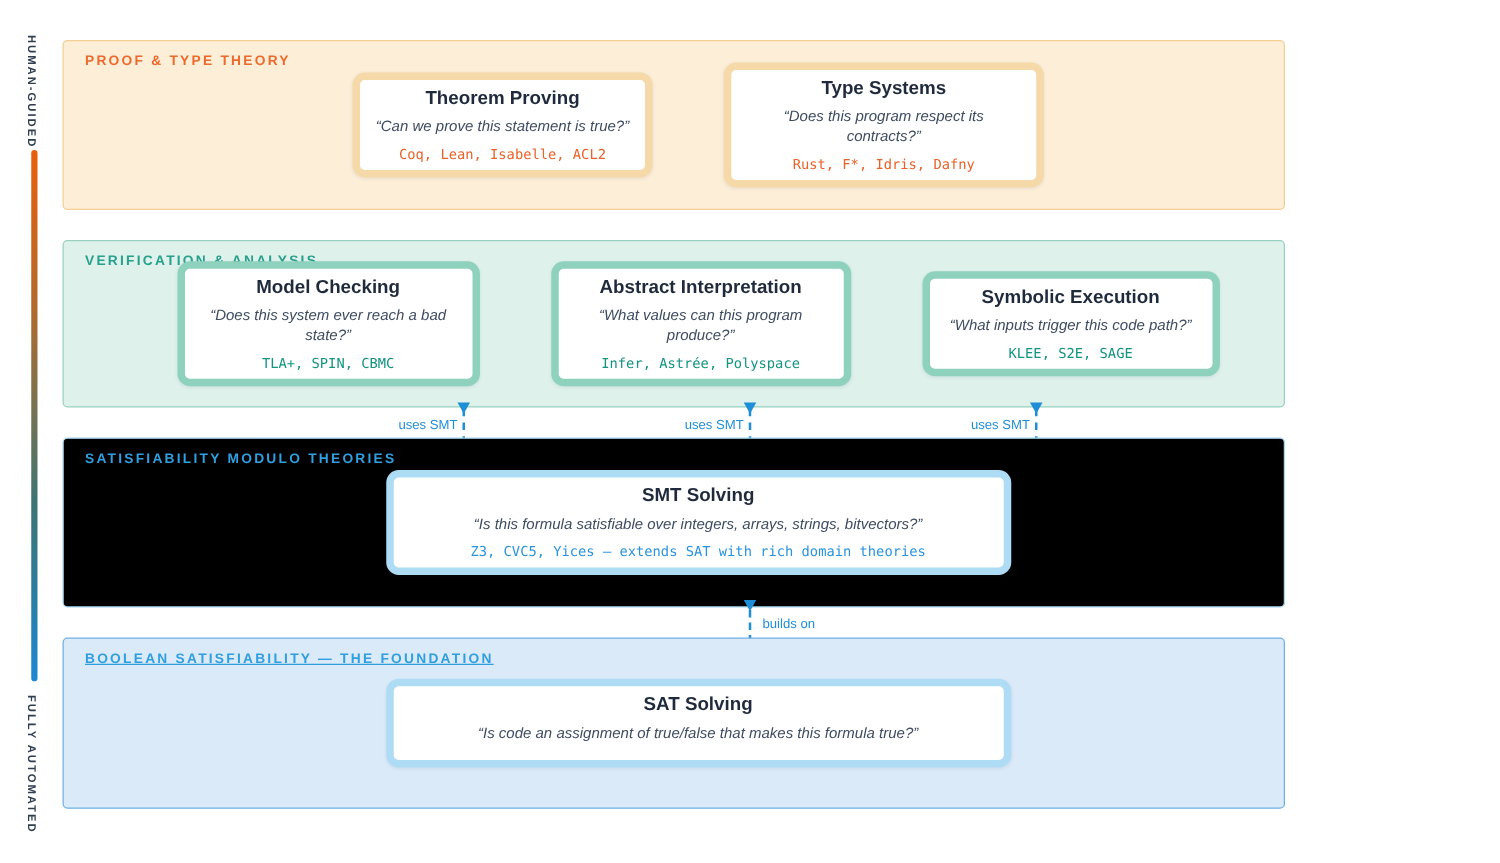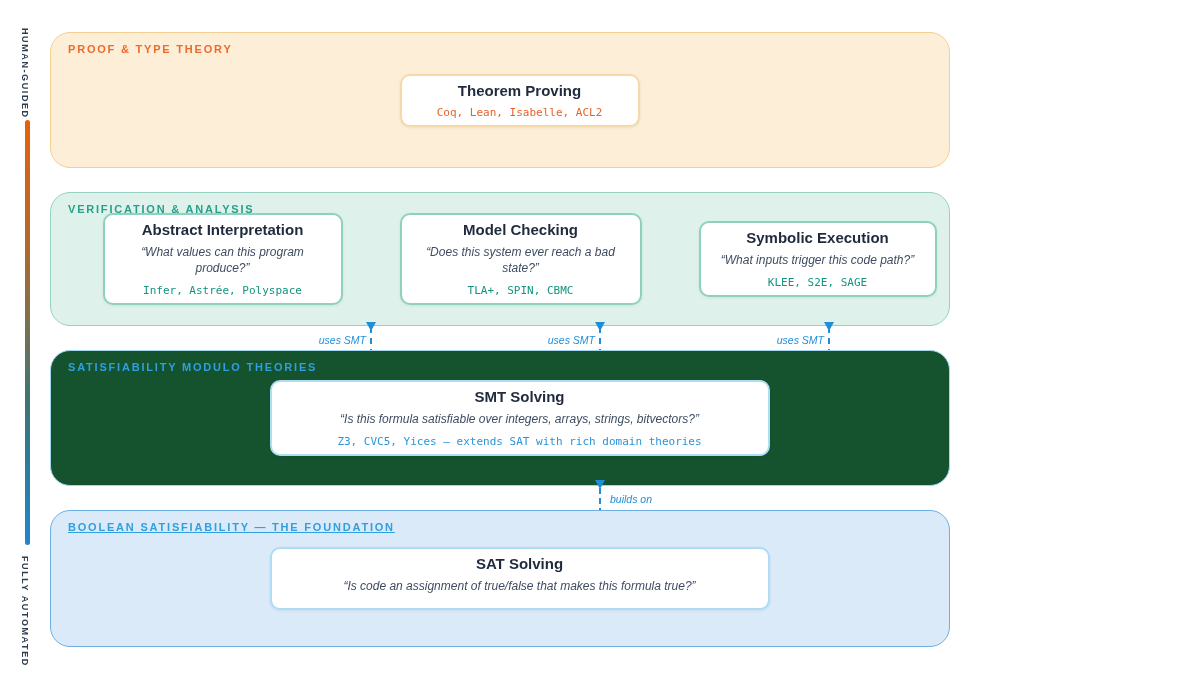--- a/index.html
+++ b/index.html
@@ -28,51 +28,51 @@
     position:absolute;
     left:25px; top:120px;
     width:5px; height:425px;
     border-radius:3px;
     background:linear-gradient(180deg,#e8600c 0%,#b06a2c 30%,#7a7250 48%,#3d7472 66%,#2b7d9d 82%,#1e87d3 100%);
   }
 
   
   .band {
     position:absolute;
-    left:50px; width:900px;
-    border-radius:20px;
+    left:50px; width:978px;
+    border-radius:4px;
     border:1px solid;
   }
   .band-label {
     position:absolute;
     left:17px; top:10px;
     font-size:11px; font-weight:700;
     letter-spacing:1.8px;
     white-space:nowrap;
   }
   .band.b1 { top:32px;  height:136px; background:#fdeed8; border-color:#f3cf92; }
   .band.b2 { top:192px; height:134px; background:#dff1eb; border-color:#97d2c1; }
-  .band.b3 { top:350px; height:136px; background:#14532d; border-color:#a3d6f1; }
+  .band.b3 { top:350px; height:136px; background:#000000; border-color:#a3d6f1; }
   .band.b4 { top:510px; height:137px; background:#dbeaf9; border-color:#6fafe3; }
   .band.b1 .band-label { color:#ed6a2d; }
   .band.b2 .band-label { color:#27a08c; }
   .band.b3 .band-label { color:#2f9fe0; }
   .band.b4 .band-label { color:#2f9fe0;text-decoration:underline; }
 
   .cards {
     position:absolute; inset:0;
     display:flex;
     justify-content:center; align-items:center;
     gap:18px;
   }
 
   
   .card {
     background:#ffffff;
-    border:2px solid #ec4899;
+    border:6px solid #ec4899;
     border-radius:10px;
     box-shadow:0 1px 3px rgba(20,45,75,0.08);
     padding:6px 8px;
     text-align:center;
     margin-left:39px;
   }
   .band.b1 .card { border-color:#f6d9a8; }
   .band.b2 .card { border-color:#8ed2bd; }
   .band.b3 .card, .band.b4 .card { border-color:#aedcf5; }
 
@@ -114,59 +114,65 @@
     border-left:5px solid transparent;
     border-right:5px solid transparent;
     border-top:9px solid #1f8ed6;
   }
   .conn-line {
     position:absolute; left:-1px;
     border-left:2px dashed #1f8ed6;
   }
   .conn-label {
     position:absolute;
-    font-size:10.5px; font-style:italic;
+    font-size:10.5px; 
     color:#1f8ed6;
     white-space:nowrap;
   }
   .conn-label.left  { left:-5px; top:12px; transform:translateX(-100%); }
   .conn-label.right { left:10px; top:13px; }
 </style>
 </head>
 <body>
 
 <div class="canvas">
 
   <div class="rail-label top">HUMAN-GUIDED</div>
   <div class="rail-bar"></div>
   <div class="rail-label bottom">FULLY AUTOMATED</div>
 
   <div class="band b1">
     <div class="band-label">PROOF &amp; TYPE THEORY</div>
     <div class="cards">
       <div class="card w-theorem">
         <div class="card-title">Theorem Proving</div>
+        <div class="card-quote">“Can we prove this statement is true?”</div>
         <div class="card-tools">Coq, Lean, Isabelle, ACL2</div>
+      </div>
+      <div class="card w-types">
+        <div class="card-title">Type Systems</div>
+        <div class="card-quote">“Does this program respect its contracts?”</div>
+        <div class="card-tools">Rust, F*, Idris, Dafny</div>
       </div>
     </div>
   </div>
 
   <div class="band b2">
     <div class="band-label">VERIFICATION &amp; ANALYSIS</div>
     <div class="cards">
+      <div class="card w-model">
+        <div class="card-title">Model Checking</div>
+        <div class="card-quote">“Does this system ever reach a bad state?”</div>
+        <div class="card-tools">TLA+, SPIN, CBMC</div>
+      </div>
       <div class="card w-abstract">
         <div class="card-title">Abstract Interpretation</div>
         <div class="card-quote">“What values can this program produce?”</div>
         <div class="card-tools">Infer, Astrée, Polyspace</div>
       </div>
-      <div class="card w-model">
-        <div class="card-title">Model Checking</div>
-        <div class="card-quote">“Does this system ever reach a bad state?”</div>
-        <div class="card-tools">TLA+, SPIN, CBMC</div>
-      </div>
       <div class="card w-symbolic">
         <div class="card-title">Symbolic Execution</div>
         <div class="card-quote">“What inputs trigger this code path?”</div>
         <div class="card-tools">KLEE, S2E, SAGE</div>
       </div>
     </div>
   </div>
 
   <div class="conn" style="left:371px; top:322px;">
     <div class="conn-head"></div>

